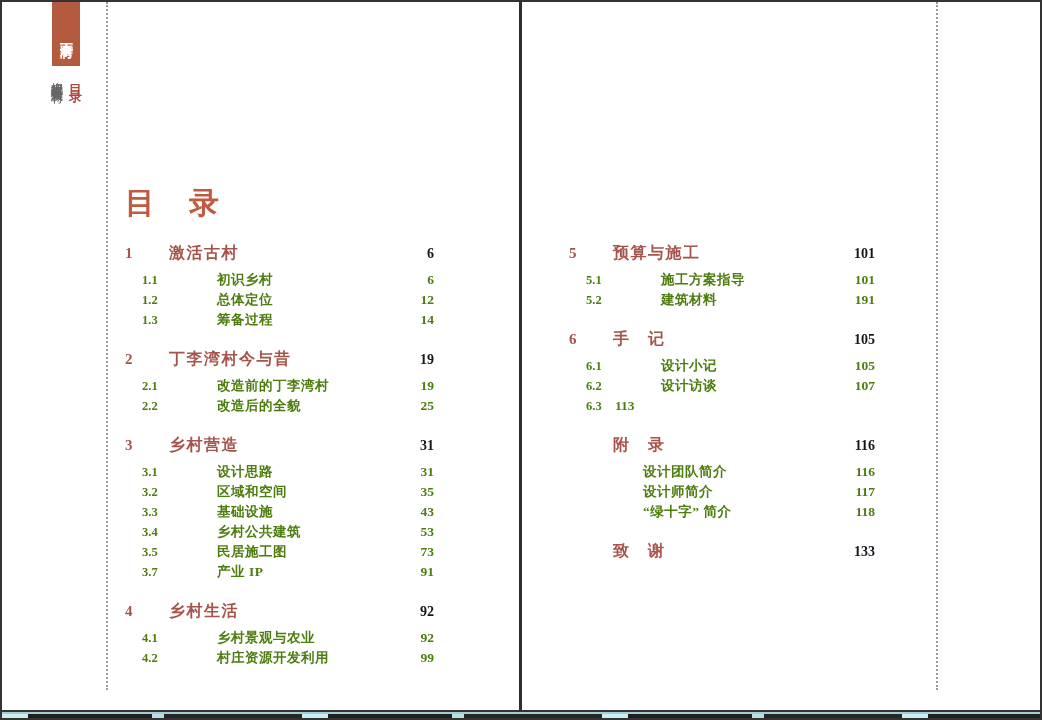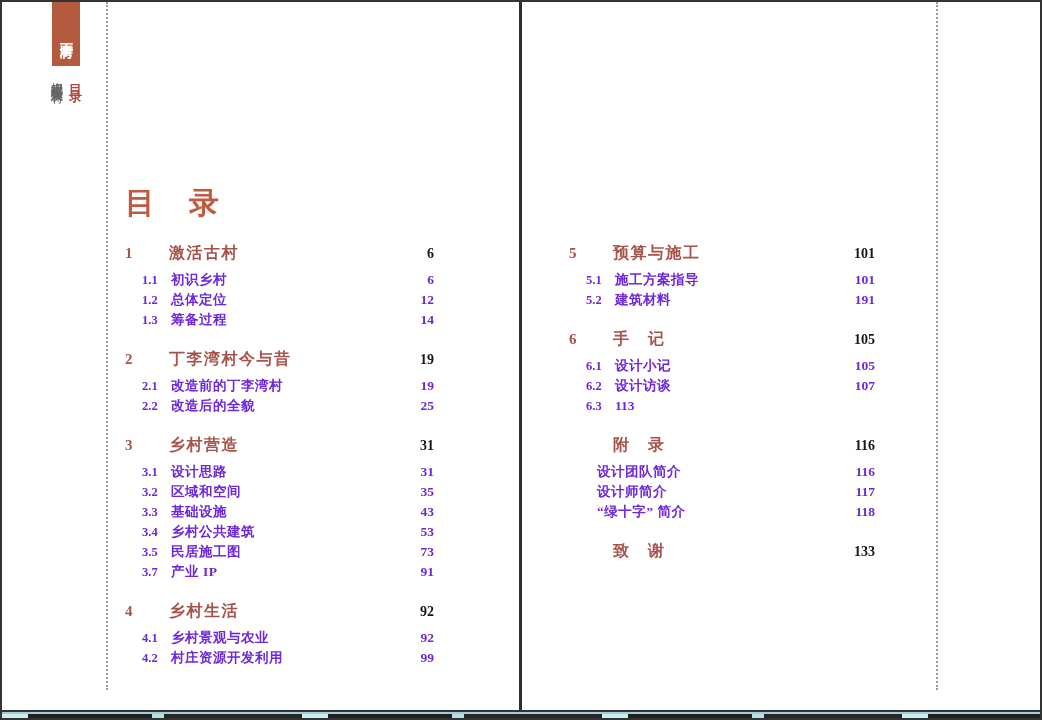--- a/index.html
+++ b/index.html
@@ -61,25 +61,25 @@
     height:22px;line-height:22px;margin-bottom:6px;
     color:#a6544b;font-weight:bold;
   }
   .sec-num{width:24px;font-size:15px;}
   .sec-title{flex:1;font-size:16px;letter-spacing:1.5px;margin-left:20px;}
   .sec-page{color:#16161f;font-size:14px;font-weight:bold;}
   .toc-item{
     display:flex;align-items:center;
     height:20px;line-height:20px;
     padding-left:17px;
-    color:#6d28d9;font-weight:bold;
+    color:#4d7c0f;font-weight:bold;
   }
   .toc-item.no-num{padding-left:28px;}
   .item-num{width:29px;font-size:12.5px;}
-  .item-title{flex:1;font-size:13.5px;letter-spacing:0.5px;}
+  .item-title{flex:1;font-size:13.5px;letter-spacing:0.5px;margin-left:46px;}
   .item-page{font-size:13.5px;}
 </style>
 </head>
 <body>
 
 <div id="book">
 
   <div class="banner">丁李湾村</div>
   <div class="toc-vertical">目录</div>
   <div class="tagline">把农村建设得更像农村</div>

